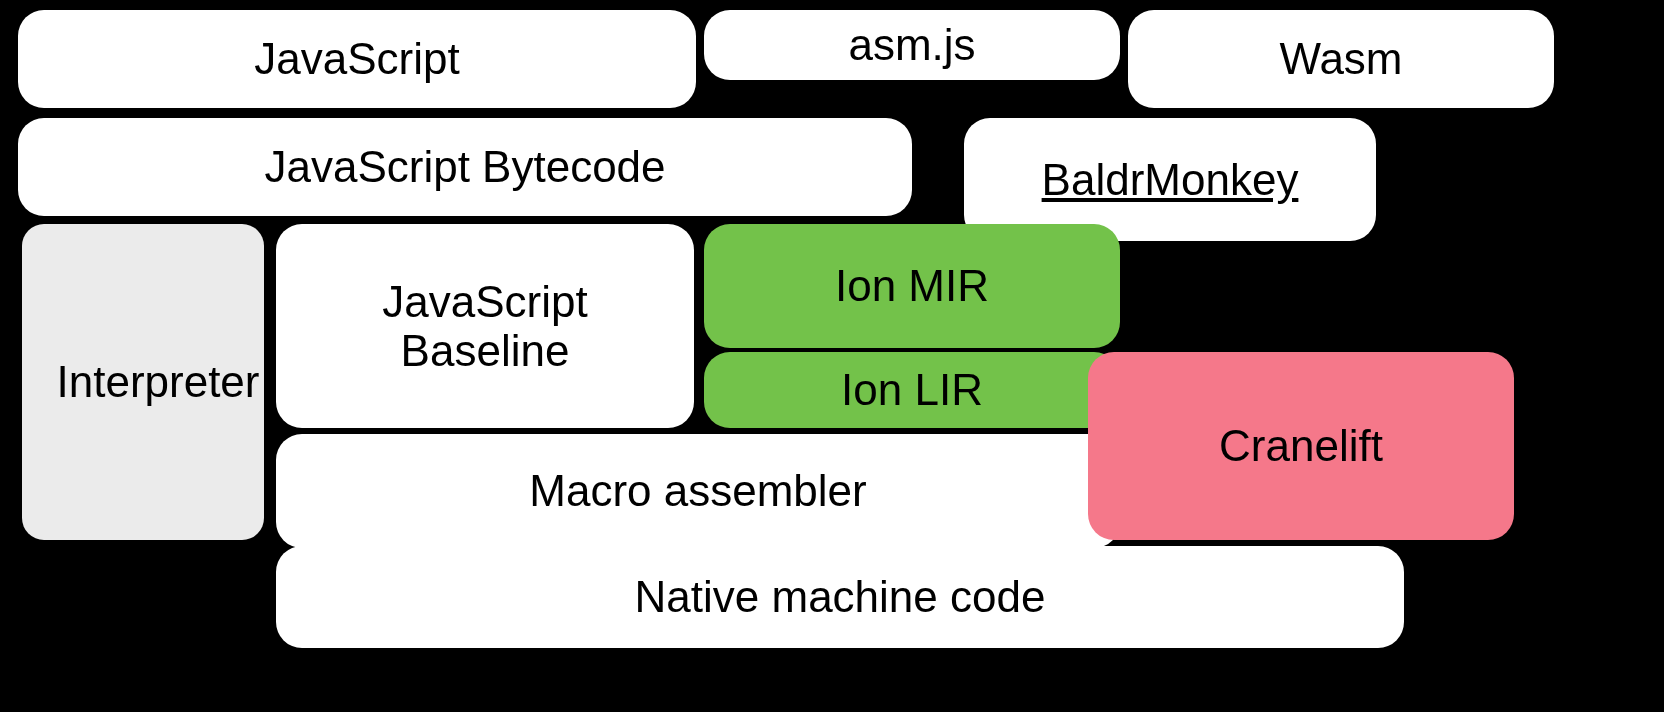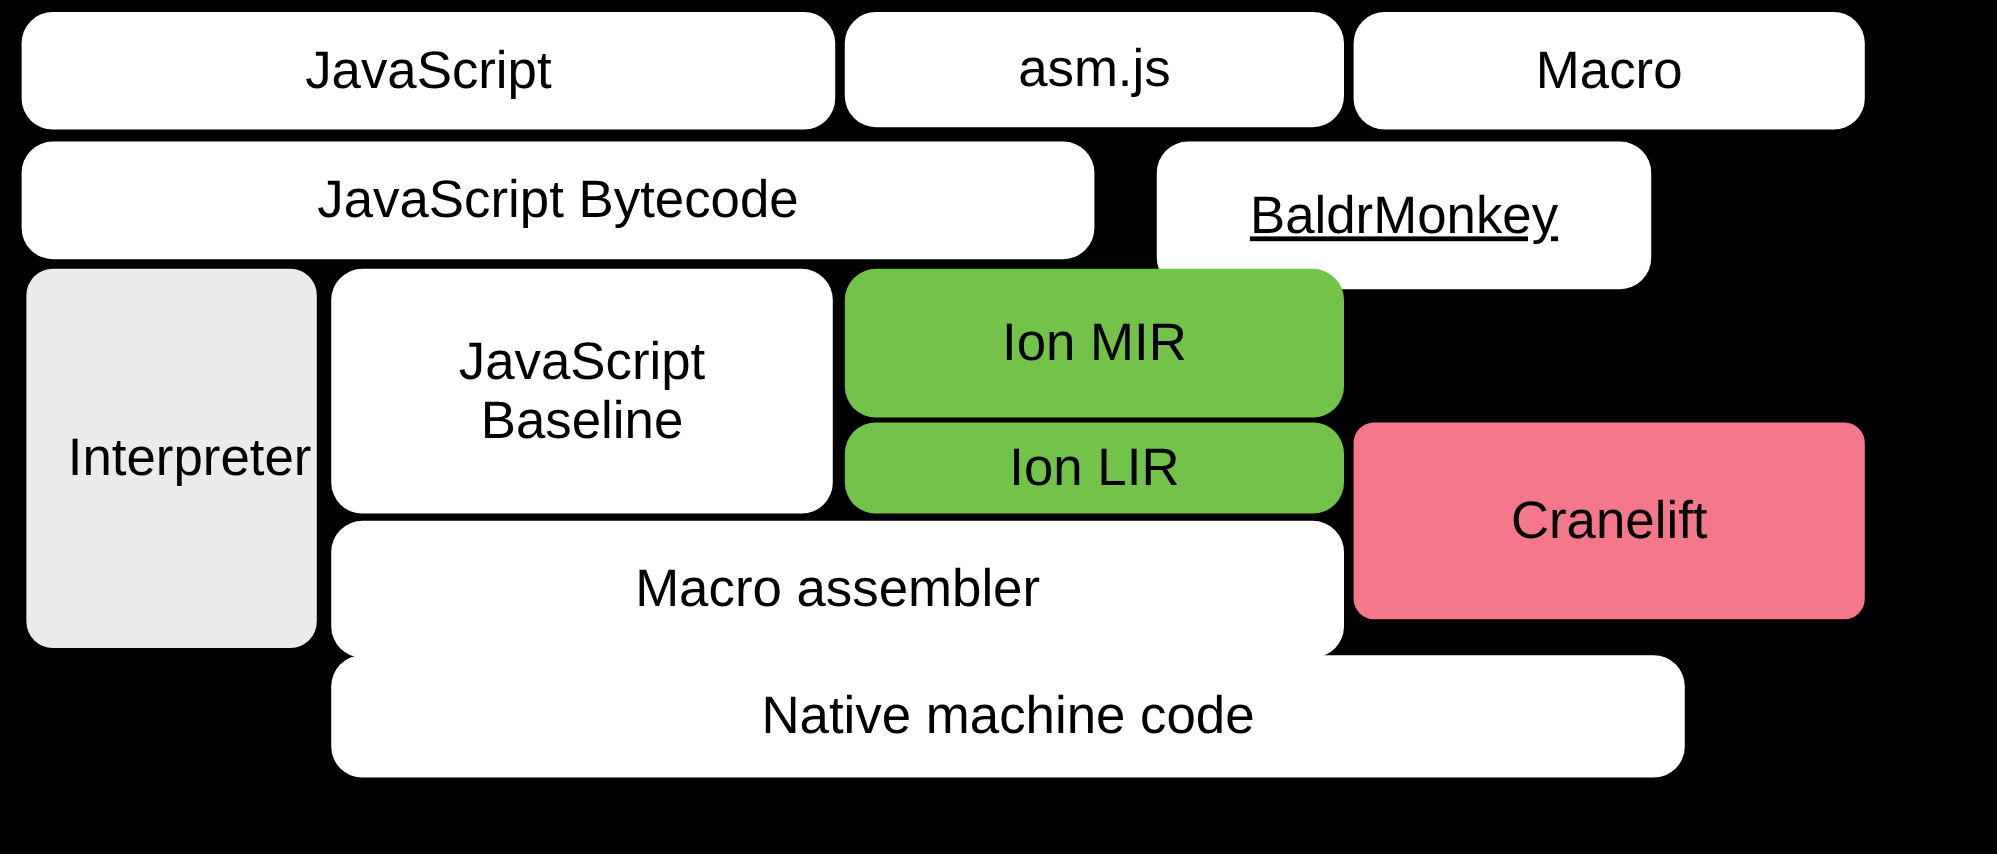--- a/index.html
+++ b/index.html
@@ -36,48 +36,48 @@
     user-select: none;
   }
   .fill-white  { background: #FFFFFF; }
   .fill-gray   { background: #EBEBEB; padding-left: 30px; }
   .fill-green  { background: #73C council; }
   .fill-green  { background: #73C24A; }
   .fill-pink   { background: #F5788A; }
 
   
   #n-javascript        { left: 18px;   top: 10px;  width: 678px; height: 98px; }
-  #n-asmjs             { left: 704px;  top: 10px;  width: 416px; height: 96px; }
+  #n-asmjs             { left: 704px;  top: 10px;  width: 416px; height: 70px; }
   #n-wasm              { left: 1128px; top: 10px;  width: 426px; height: 98px; }
 
   
   #n-js-bytecode       { left: 18px;   top: 118px; width: 894px; height: 98px; }
   #n-baldrmonkey       { left: 964px;  top: 118px; width: 412px; height: 123px; text-decoration: underline; }
 
   
   #n-interpreter       { left: 22px;   top: 224px; width: 242px; height: 316px; border-radius: 22px; }
   #n-js-baseline       { left: 276px;  top: 224px; width: 418px; height: 204px; }
   #n-ion-mir           { left: 704px;  top: 224px; width: 416px; height: 124px; }
   #n-ion-lir           { left: 704px;  top: 352px; width: 416px; height: 76px;  }
   #n-macro-assembler   { left: 276px;  top: 434px; width: 844px; height: 114px; }
-  #n-cranelift         { left: 1128px; top: 352px; width: 426px; height: 164px; border-radius: 17px; }
+  #n-cranelift         { left: 1088px; top: 352px; width: 426px; height: 188px; }
 
   
   #n-native-code       { left: 276px;  top: 546px; width: 1128px; height: 102px; }
 </style>
 </head>
 <body>
 
 <div id="diagram">
 
   <div class="node fill-white" id="n-javascript">JavaScript</div>
 
   <div class="node fill-white" id="n-asmjs">asm.js</div>
 
-  <div class="node fill-white" id="n-wasm">Macro</div>
+  <div class="node fill-white" id="n-wasm">Wasm</div>
 
   <div class="node fill-white" id="n-js-bytecode">JavaScript Bytecode</div>
 
   <div class="node fill-white" id="n-baldrmonkey">BaldrMonkey</div>
 
   <div class="node fill-gray" id="n-interpreter">Interpreter</div>
 
   <div class="node fill-white" id="n-js-baseline">JavaScript
 Baseline</div>
 

